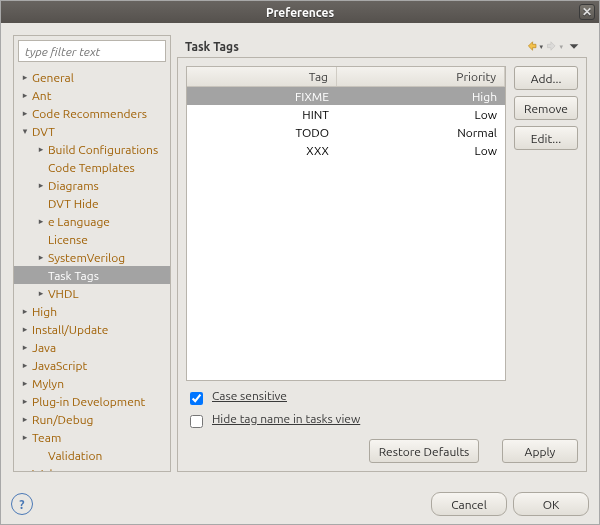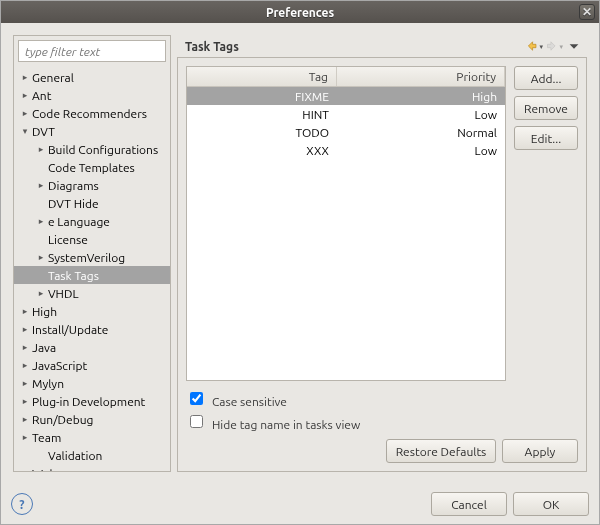--- a/index.html
+++ b/index.html
@@ -8,21 +8,21 @@
   .titlebar { height:22px; background:linear-gradient(to bottom,#686460,#55514d); color:#fff; display:flex; align-items:center; justify-content:center; position:relative; font-weight:bold; text-shadow:0 1px 0 #333; }
   .titlebar .close { position:absolute; right:4px; top:3px; width:16px; height:16px; border:1px solid #3a3a3a; border-radius:3px; background:linear-gradient(#7a766f,#5b5853); display:flex; align-items:center; justify-content:center; color:#ddd; font-size:11px; line-height:1; }
   .body { flex:1; display:flex; padding:12px; gap:6px; min-height:0; }
   .left { width:158px; display:flex; flex-direction:column; border:1px solid #b8b4ac; background:#e9e7e3; }
   .filter { margin:4px; height:22px; border:1px solid #b8b4ac; background:#fff; display:flex; align-items:center; padding:0 4px; }
   .filter input { flex:1; border:none; outline:none; font-style:italic; color:#888; background:transparent; height:18px; }
   .filter .ficon { width:14px; height:14px; color:#d9a441; }
   .tree { flex:1; overflow:auto; padding:2px 0; }
   .tnode { display:flex; align-items:center; height:18px; padding-right:4px; cursor:default; }
   .tw { width:14px; height:14px; display:inline-flex; align-items:center; justify-content:center; color:#5a5a5a; font-size:9px; }
-  .tlabel { flex:1; white-space:nowrap; overflow:hidden; text-overflow:ellipsis; color:#000000; }
+  .tlabel { flex:1; white-space:nowrap; overflow:hidden; text-overflow:ellipsis; color:#a16207; }
   .tnode.sel { background:#a3a3a3; }
   .tnode.sel .tlabel { color:#fff; }
   .right { flex:1; display:flex; flex-direction:column; min-width:0; }
   .header { height:22px; display:flex; align-items:center; padding:0 4px 0 8px; }
   .header h1 { margin:0; font-size:12px; font-weight:bold; flex:1; color:#3a3a3a; }
   .navbtn { width:18px; height:16px; display:inline-flex; align-items:center; justify-content:center; margin-left:2px; color:#666; }
   .navbtn svg { width:14px; height:14px; }
   .navbtn .drop { font-size:7px; margin-left:1px; color:#555; }
   .content { flex:1; background:#e9e7e3; border:1px solid #b8b4ac; border-top:1px solid #b8b4ac; display:flex; flex-direction:column; padding:8px; min-height:0; }
   .tablewrap { flex:1; display:flex; gap:8px; min-height:0; }
@@ -33,27 +33,27 @@
   .th.pri { flex:1; }
   .tbody { flex:1; overflow:auto; }
   .tr { display:flex; height:18px; align-items:center; }
   .tr.sel { background:#a3a3a3; color:#fff; }
   .td { padding:1px 8px; }
   .td.tag { width:150px; }
   .td.pri { flex:1; }
   .btncol { width:64px; display:flex; flex-direction:column; gap:6px; }
   button.btn { height:24px; border:1px solid #aca89f; background:linear-gradient(#f7f5f1,#e2dfd8); border-radius:3px; padding:0 8px; color:#2c2c2c; cursor:default; }
   .checks { margin-top:8px; display:flex; flex-direction:column; gap:4px; }
-  .chk { display:flex; align-items:flex-end; gap:6px; color:#3a3a3a; }
+  .chk { display:flex; align-items:flex-start; gap:6px; color:#3a3a3a;text-decoration:underline; }
   .chk input { width:13px; height:13px; }
-  .content-bottom { display:flex; justify-content:flex-end; gap:6px; margin-top:8px; }
+  .content-bottom { display:flex; justify-content:flex-end; gap:23px; margin-top:8px; }
   .footer { height:40px; display:flex; align-items:center; padding:0 10px; }
   .help { width:22px; height:22px; border:1.5px solid #4a78b5; border-radius:50%; display:flex; align-items:center; justify-content:center; color:#4a78b5; font-weight:bold; }
   .footer .spacer { flex:1; }
-  .footer button.btn { min-width:76px; margin-left:6px; }
+  .footer button.btn { min-width:76px; margin-left:6px;border-radius:9px; }
 </style>
 </head>
 <body>
 
 <div class="window">
   <div class="titlebar">
     <span>Preferences</span>
     <div class="close">
         <span>✕</span>
       </div>

